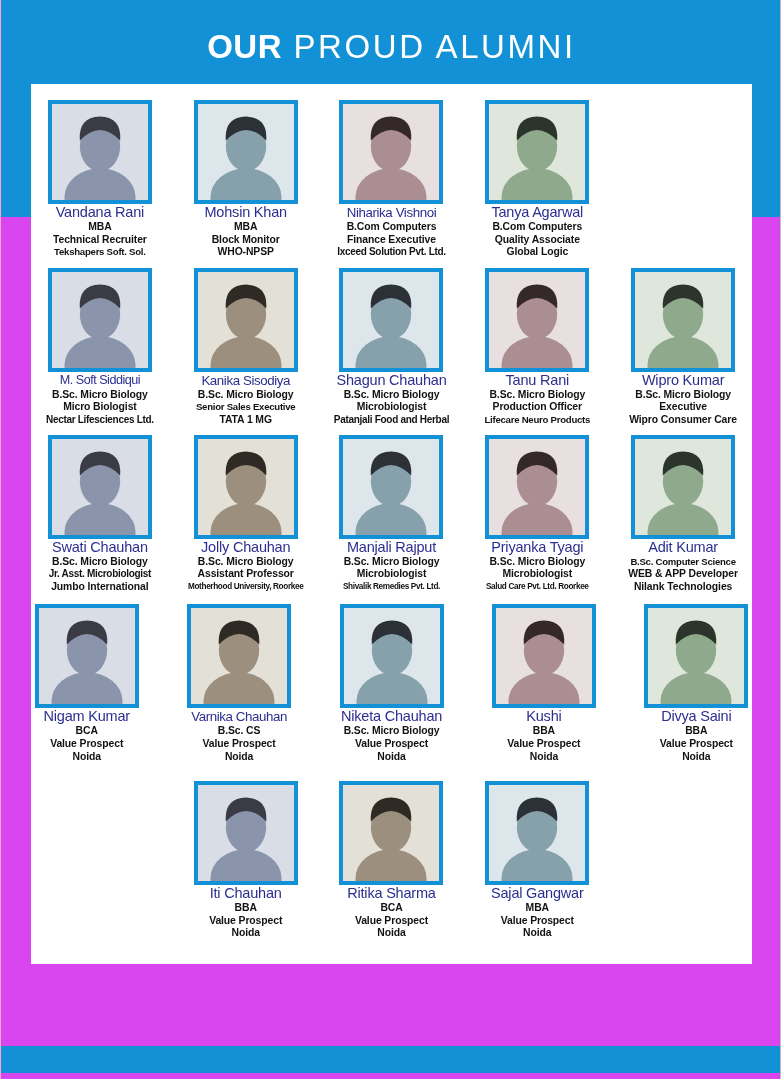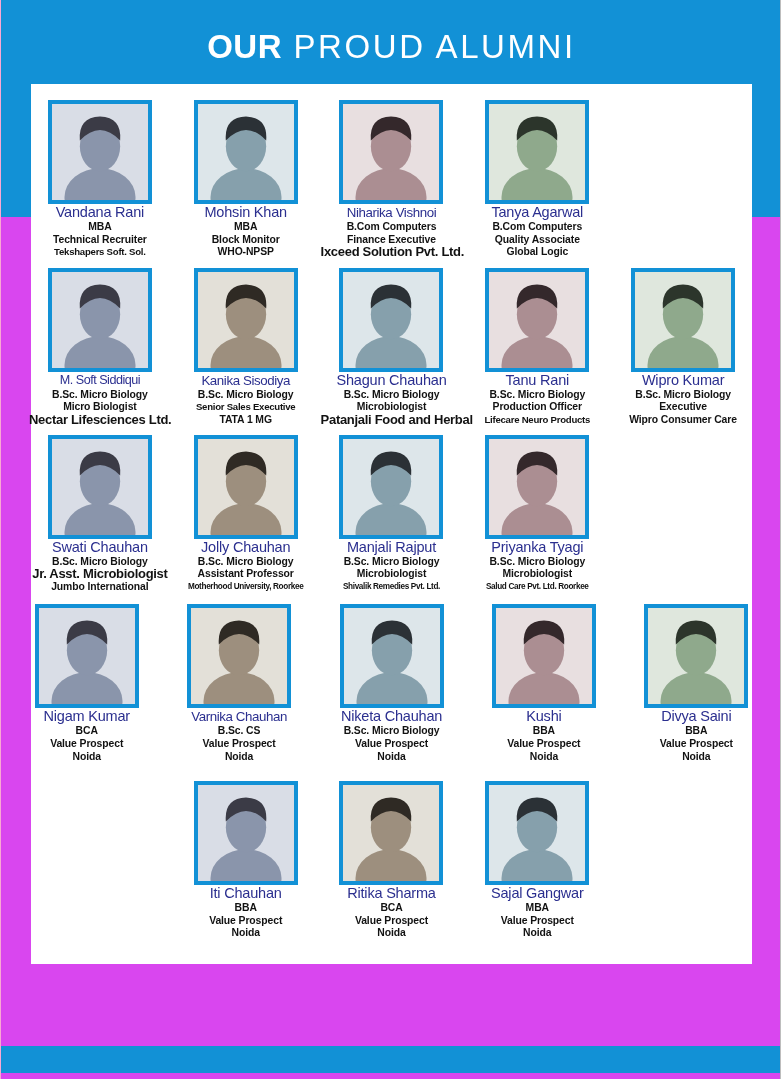--- a/index.html
+++ b/index.html
@@ -141,21 +141,21 @@
 
   .alum-line {
     color: #121212;
     font-weight: 700;
     font-size: 10.4px;
     line-height: 12.6px;
     white-space: nowrap;
     letter-spacing: -0.1px;
   }
   .alum-line.s1 { font-size: 9.6px;  letter-spacing: -0.25px; }
-  .alum-line.s2 { font-size: 13px;  letter-spacing: -0.3px; }
+  .alum-line.s2 { font-size: 10px;  letter-spacing: -0.3px; }
   .alum-line.s3 { font-size: 8.2px;  letter-spacing: -0.35px; }
 </style>
 </head>
 <body>
 
 <div class="poster">
 
   <div class="header-band"></div>
 
   <div class="header-title">
@@ -348,20 +348,34 @@
               <ellipse cx="50" cy="97" rx="37" ry="30" fill="#ab8e92"></ellipse>
               <ellipse cx="50" cy="44" rx="21" ry="26" fill="#ab8e92"></ellipse>
               <path d="M29 38 q21 -22 42 0 q2 -24 -21 -25 q-23 1 -21 25 z" fill="#34282b"></path>
             </svg>
           </div>
           <div class="alum-name">Priyanka Tyagi</div>
           <div class="alum-line">B.Sc. Micro Biology</div>
           <div class="alum-line">Microbiologist</div>
           <div class="alum-line s3">Salud Care Pvt. Ltd. Roorkee</div>
         </div>
+        <div class="card">
+          <div class="photo-frame">
+            <svg viewBox="0 0 100 100" preserveAspectRatio="none">
+              <rect width="100" height="100" fill="#dfe7dd"></rect>
+              <ellipse cx="50" cy="97" rx="37" ry="30" fill="#8fa98c"></ellipse>
+              <ellipse cx="50" cy="44" rx="21" ry="26" fill="#8fa98c"></ellipse>
+              <path d="M29 38 q21 -22 42 0 q2 -24 -21 -25 q-23 1 -21 25 z" fill="#2c352b"></path>
+            </svg>
+          </div>
+          <div class="alum-name">Adit Kumar</div>
+          <div class="alum-line s1">B.Sc. Computer Science</div>
+          <div class="alum-line">WEB &amp; APP Developer</div>
+          <div class="alum-line">Nilank Technologies</div>
+        </div>
       </div>
       <div class="row row-4">
         <div class="card">
           <div class="photo-frame">
             <svg viewBox="0 0 100 100" preserveAspectRatio="none">
               <rect width="100" height="100" fill="#d9dde6"></rect>
               <ellipse cx="50" cy="97" rx="37" ry="30" fill="#8a95ab"></ellipse>
               <ellipse cx="50" cy="44" rx="21" ry="26" fill="#8a95ab"></ellipse>
               <path d="M29 38 q21 -22 42 0 q2 -24 -21 -25 q-23 1 -21 25 z" fill="#3b3b46"></path>
             </svg>

